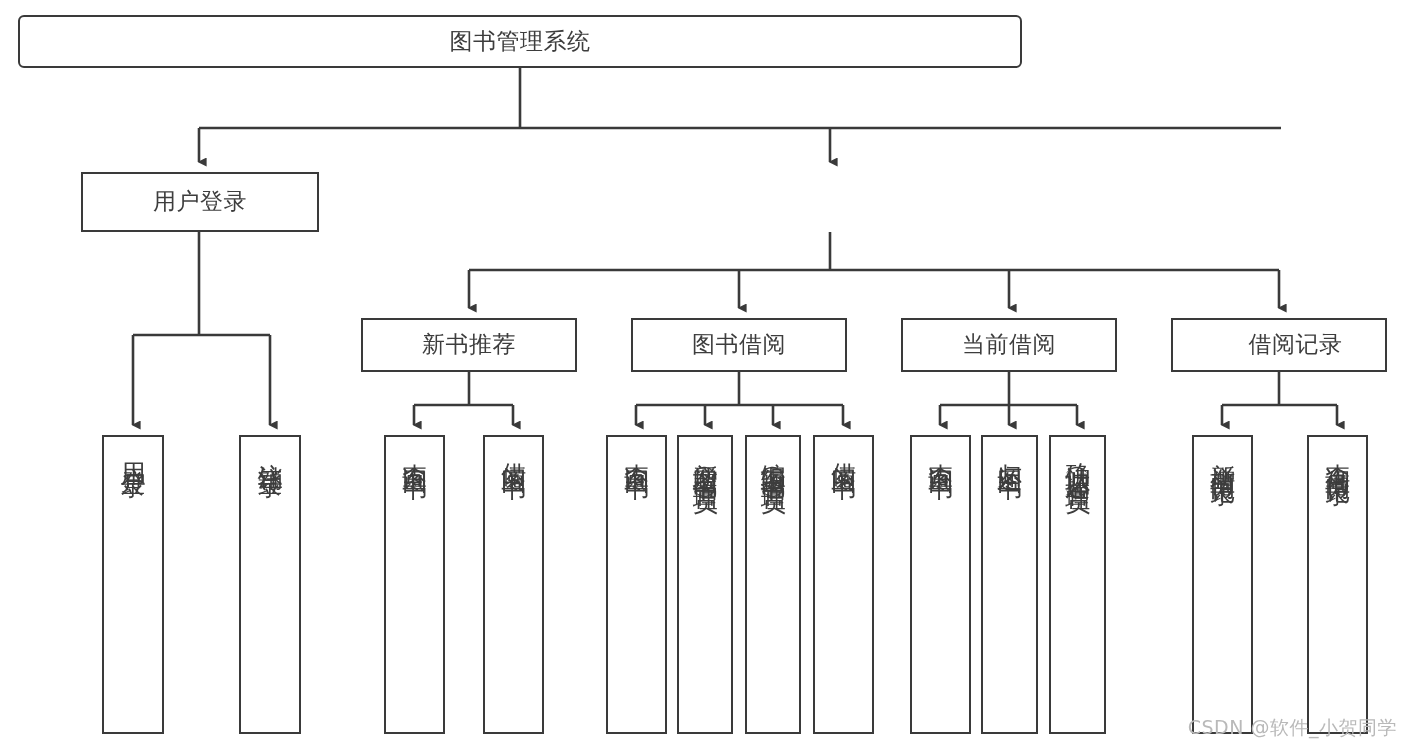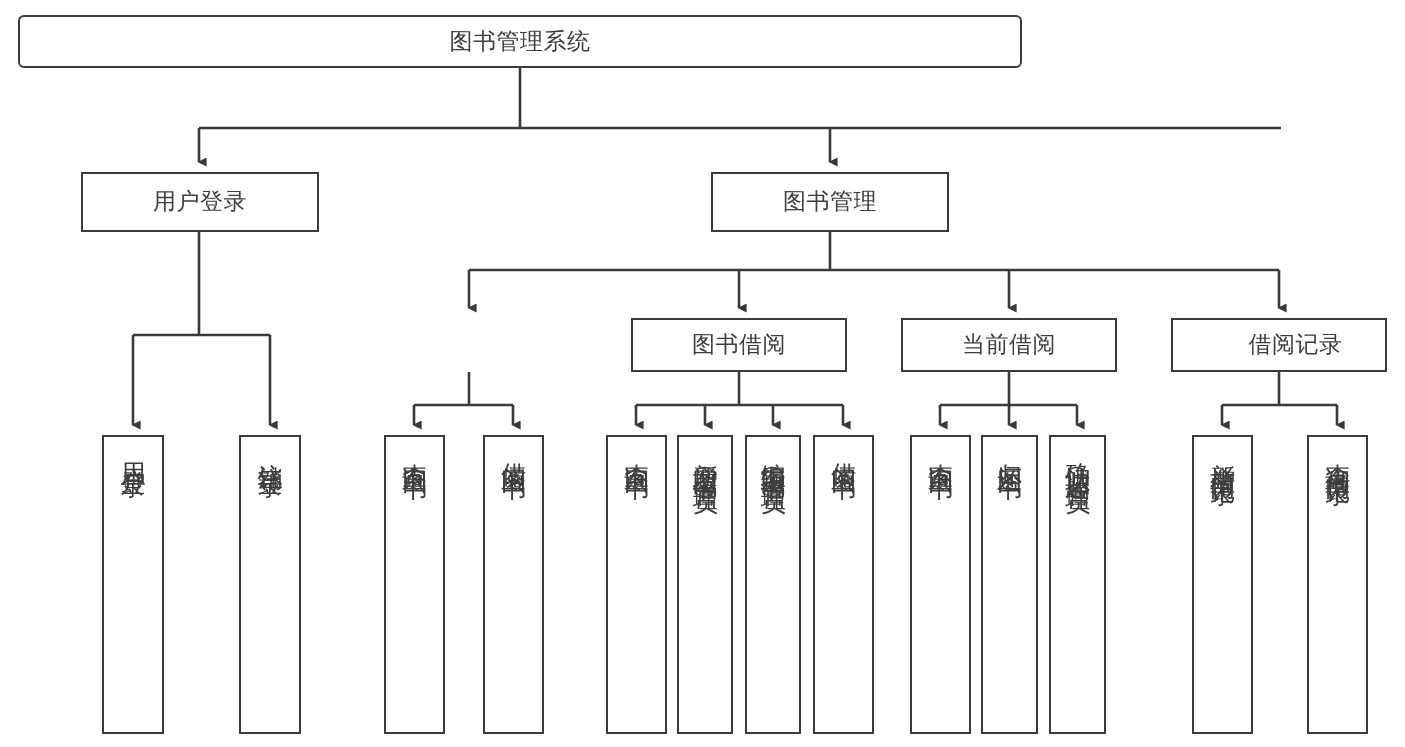--- a/index.html
+++ b/index.html
@@ -123,24 +123,24 @@
   </svg>
 
   <div class="node" style="left:18px; top:15px; width:1004px; height:53px;border-radius:6px;">
     <span class="node-label">图书管理系统</span>
   </div>
 
   <div class="node" style="left:81px; top:172px; width:238px; height:60px;">
     <span class="node-label">用户登录</span>
   </div>
 
-  <div class="node" style="left:711px; top:172px; width:238px; height:60px;">
-    <span class="node-label">图书管理</span>
-  </div>
-
+
+  <div class="node" style="left:361px; top:318px; width:216px; height:54px;">
+    <span class="node-label">新书推荐</span>
+  </div>
 
   <div class="node" style="left:901px; top:318px; width:216px; height:54px;">
     <span class="node-label">当前借阅</span>
   </div>
 
   <div class="node" style="left:631px; top:318px; width:216px; height:54px;">
     <span class="node-label">图书借阅</span>
   </div>
 
   <div class="node" style="left:1171px; top:318px; width:216px; height:54px;padding-left:33px;">
@@ -192,14 +192,15 @@
   </div>
 
   <div class="node vertical" style="left:1192px; top:435px; width:61px; height:299px;">
     <span class="node-label">新增借阅记录</span>
   </div>
 
   <div class="node vertical" style="left:1307px; top:435px; width:61px; height:299px;">
     <span class="node-label">查询借阅记录</span>
   </div>
 
+  <div id="watermark">CSDN @软件_小贺同学</div>
 
 </div>
 
 </body></html>

